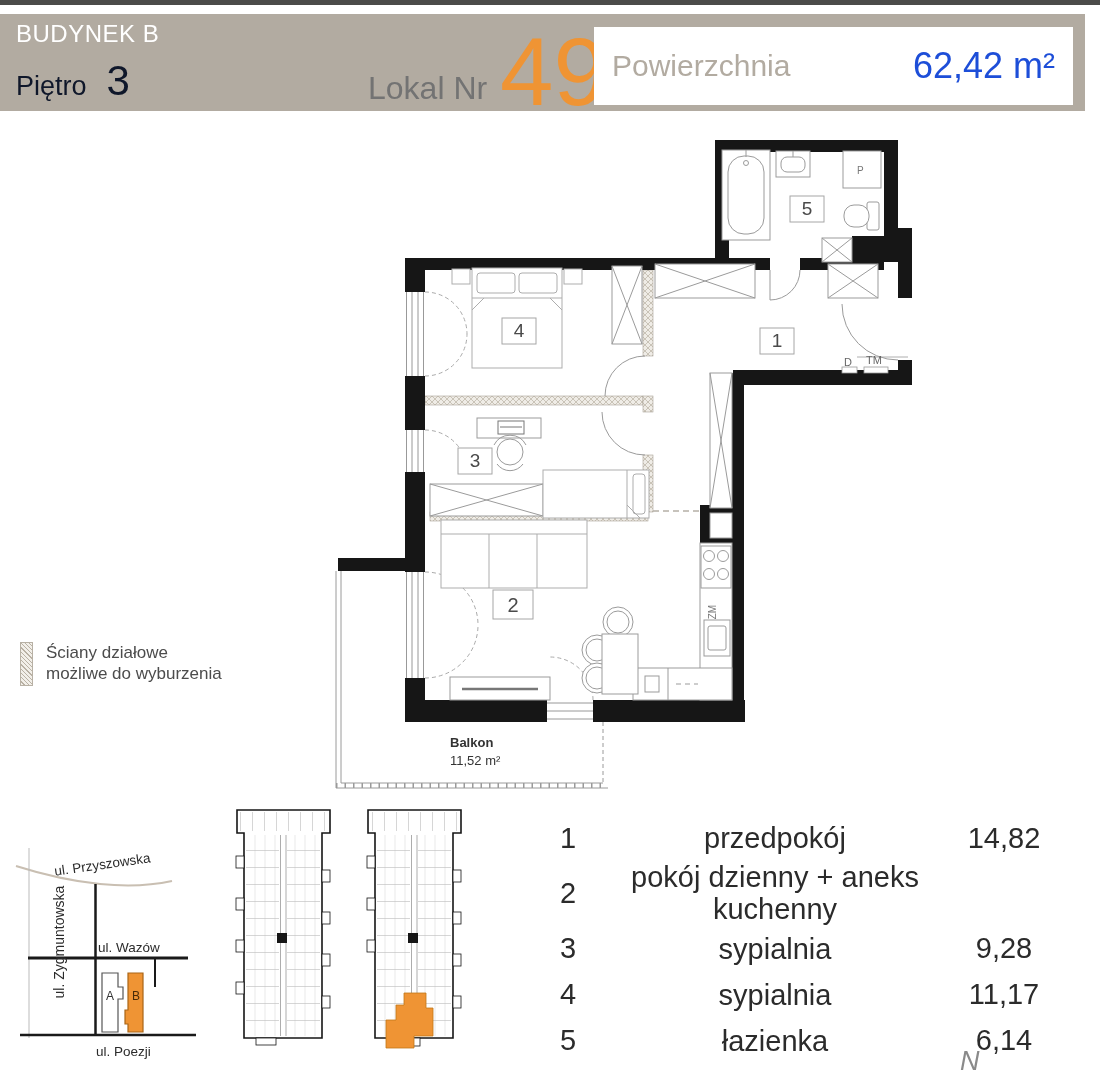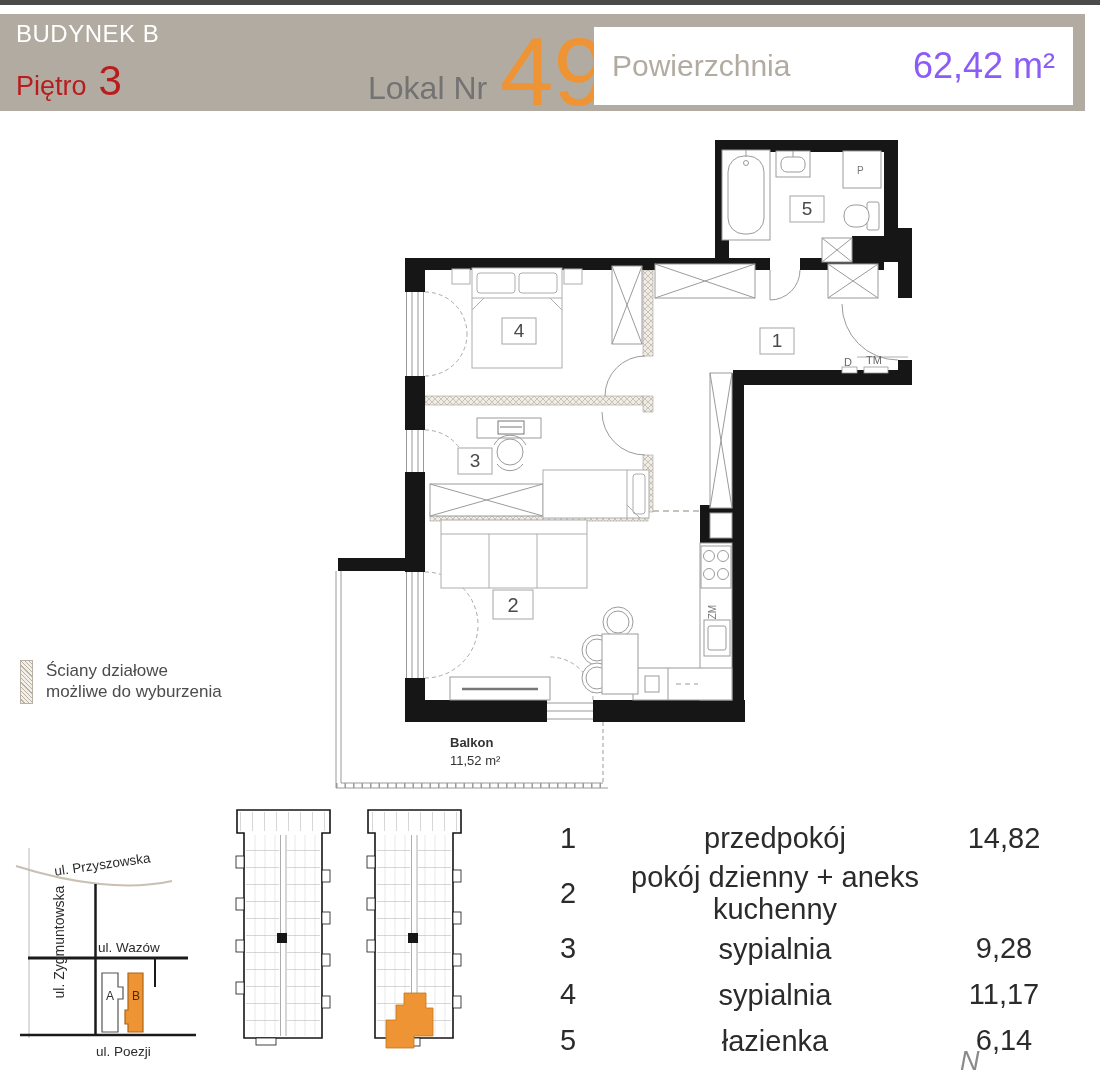--- a/index.html
+++ b/index.html
@@ -3,31 +3,31 @@
 <meta charset="utf-8">
 <style>
   html,body{margin:0;padding:0;background:#fff;}
   #page{position:relative;width:1100px;height:1080px;background:#fff;overflow:hidden;
         font-family:"Liberation Sans",sans-serif;}
   .abs{position:absolute;}
   
   #topstrip{left:0;top:0;width:1100px;height:5px;background:#4b4b49;}
   #band{left:0;top:14px;width:1085px;height:97px;background:#b2aba1;}
   .budynek{left:16px;top:20px;font-size:24px;color:#fff;letter-spacing:.5px;}
-  .pietro-row{left:16px;top:57px;display:flex;align-items:baseline;gap:12px;color:#b91c1c;}
+  .pietro-row{left:16px;top:57px;display:flex;align-items:baseline;gap:20px;color:#0f172a;}
   .pietro-label{font-size:27px;}
   .pietro-num{font-size:42px;}
   .lokal-label{left:368px;top:70px;font-size:32px;color:#737373;}
   .lokal-num{left:500px;top:24px;font-size:96px;line-height:1;color:#ef9434;}
   #areabox{left:594px;top:27px;width:479px;height:78px;background:#fff;display:flex;
            align-items:center;justify-content:space-between;padding:0 18px;box-sizing:border-box;}
   .area-label{font-size:30px;color:#b2aba1;}
-  .area-value{font-size:36px;color:#8b5cf6;}
+  .area-value{font-size:36px;color:#1d4ed8;}
   
-  #legend{left:20px;top:660px;display:flex;gap:13px;align-items:flex-start;}
+  #legend{left:20px;top:642px;display:flex;gap:13px;align-items:flex-start;}
   .hatch-swatch{width:13px;height:44px;border:1px solid #b8b1a5;box-sizing:border-box;
      background:repeating-linear-gradient(45deg,#f2efe9 0 2px,#b9b1a4 2px 3px);}
   .legend-text{font-size:17px;color:#4c4c4c;line-height:1.25;}
   
   #roomtable{left:560px;top:815px;width:528px;color:#2b2b2b;font-size:29px;}
   .roomrow{display:flex;min-height:46px;align-items:center;}
   .roomrow .no{width:70px;flex:0 0 70px;}
   .roomrow .nm{width:290px;flex:0 0 290px;line-height:1.12;text-align:center;}
   .roomrow .ar{flex:1;text-align:center;}
   

